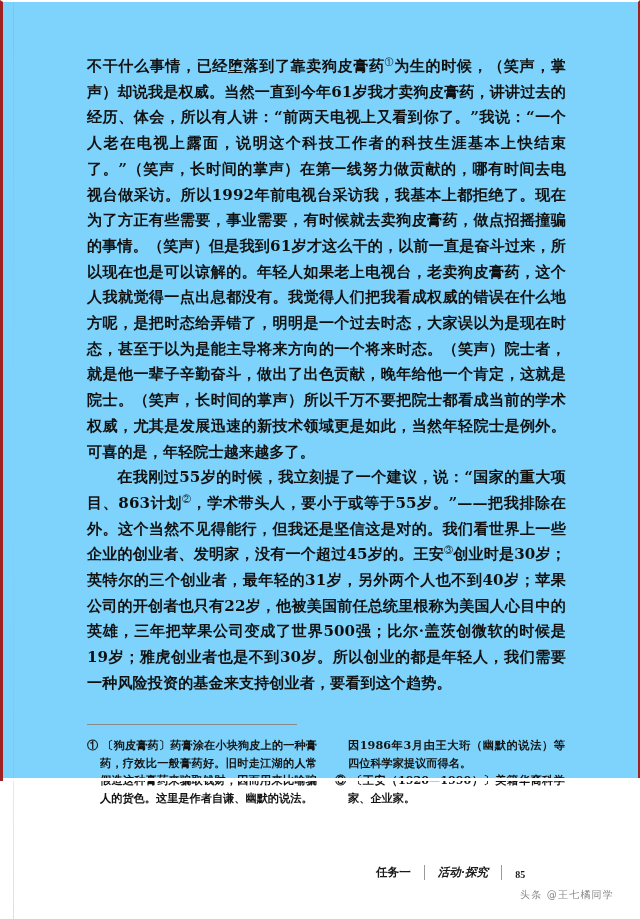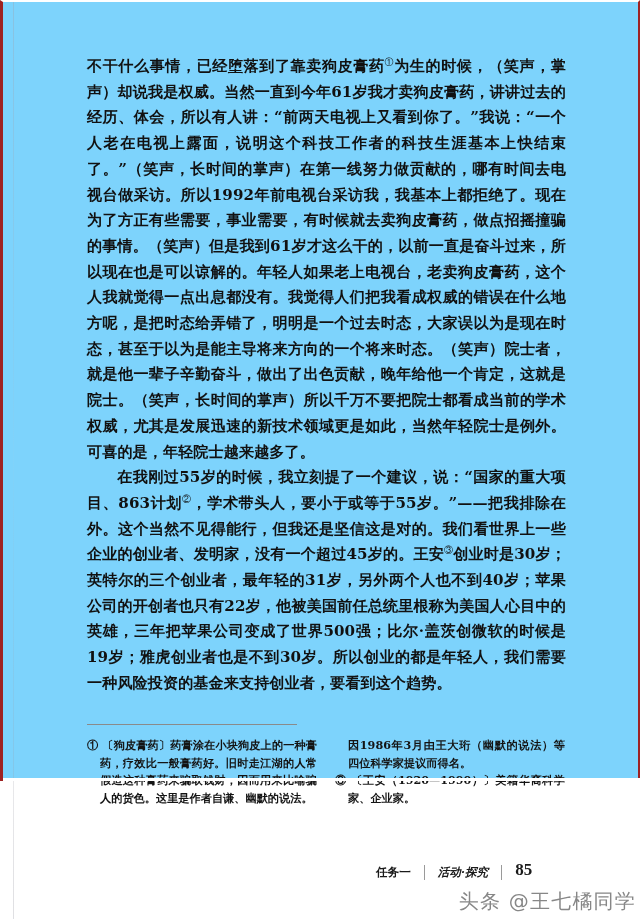--- a/index.html
+++ b/index.html
@@ -137,31 +137,31 @@
     width: 1px;
     height: 15px;
     background: #9a9a9a;
     margin: 0 13px;
   }
   .footer .f-unit {
     white-space: nowrap;
     font-style: italic;
   }
   .footer .f-page {
-    font-size: 17px;
+    font-size: 10px;
     font-weight: 700;
     font-family: "Liberation Serif", serif;
   }
 
   
   .watermark {
     position: absolute;
-    right: 2px;
+    right: 24px;
     top: 886px;
-    font-size: 20px;
+    font-size: 10px;
     color: #6d6d6d;
     letter-spacing: 1.2px;
     font-family: "DejaVu Sans", "Liberation Sans", sans-serif;
     opacity: 0.82;
     white-space: nowrap;
   }
 
   .bottom-band {
     position: absolute;
     left: 0;

